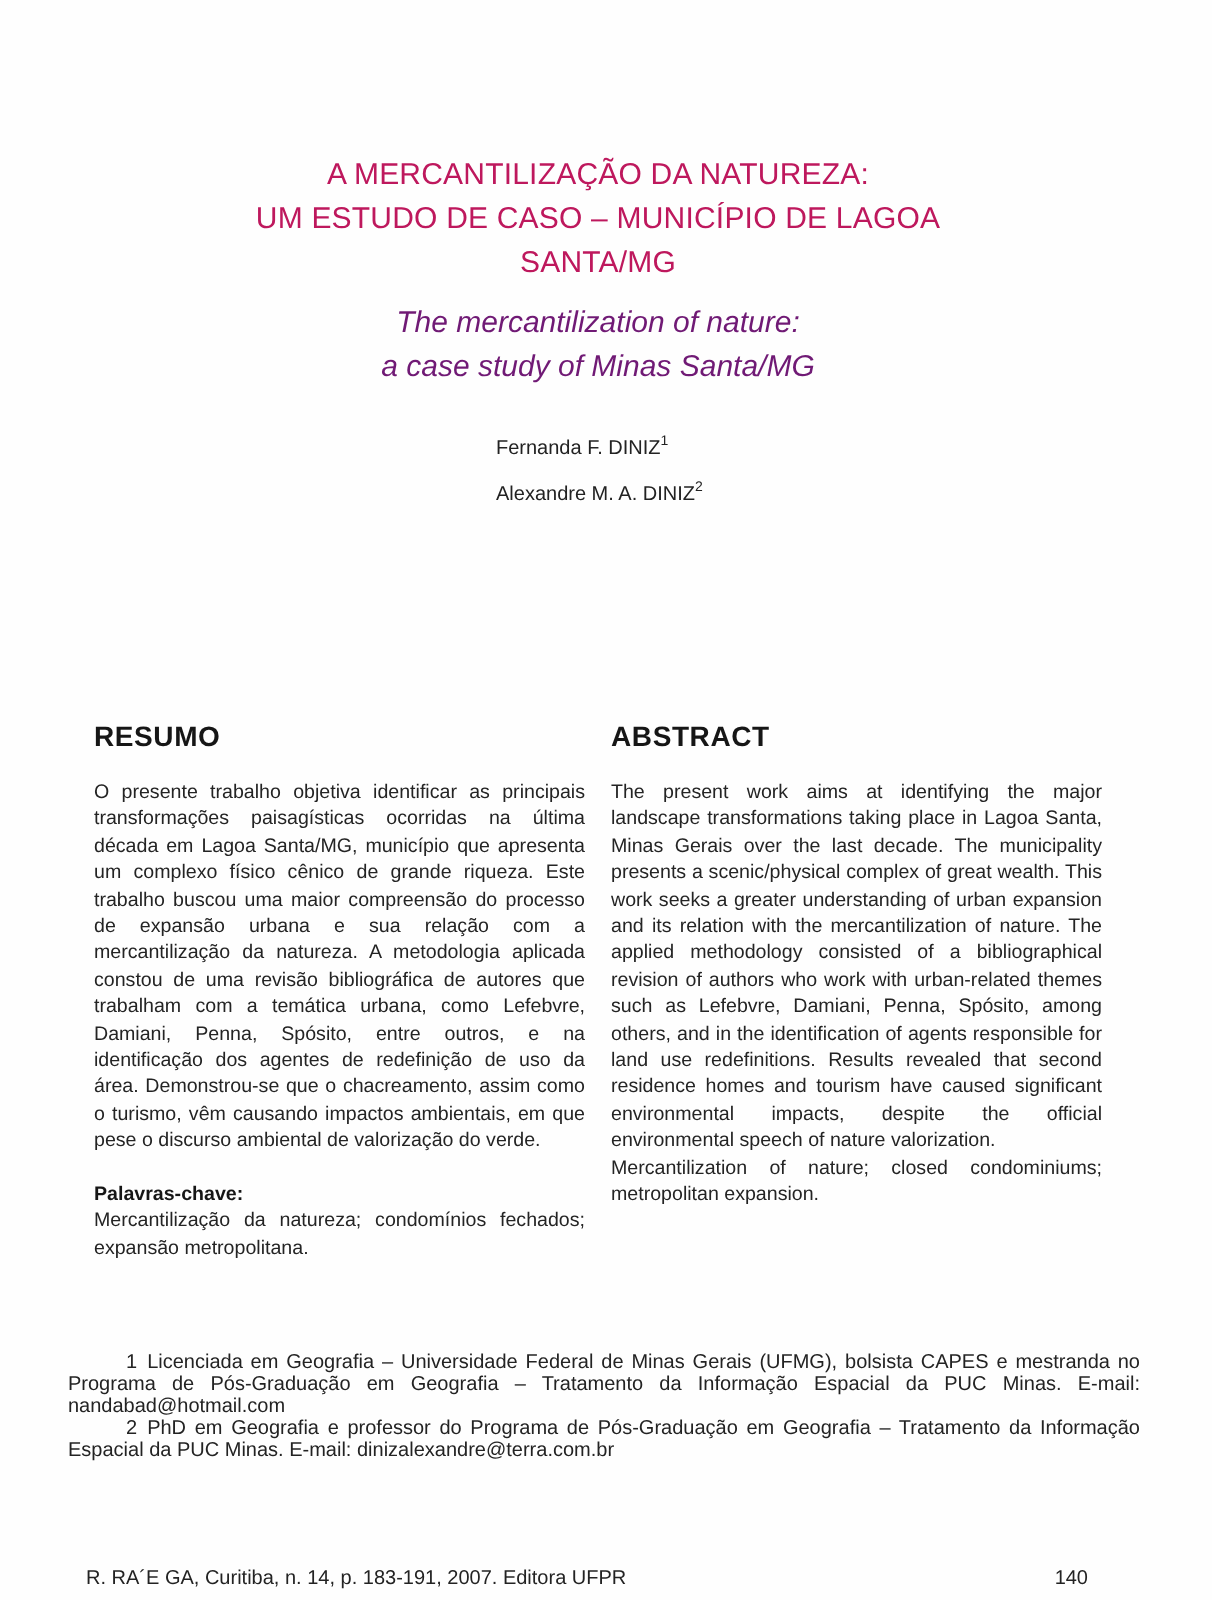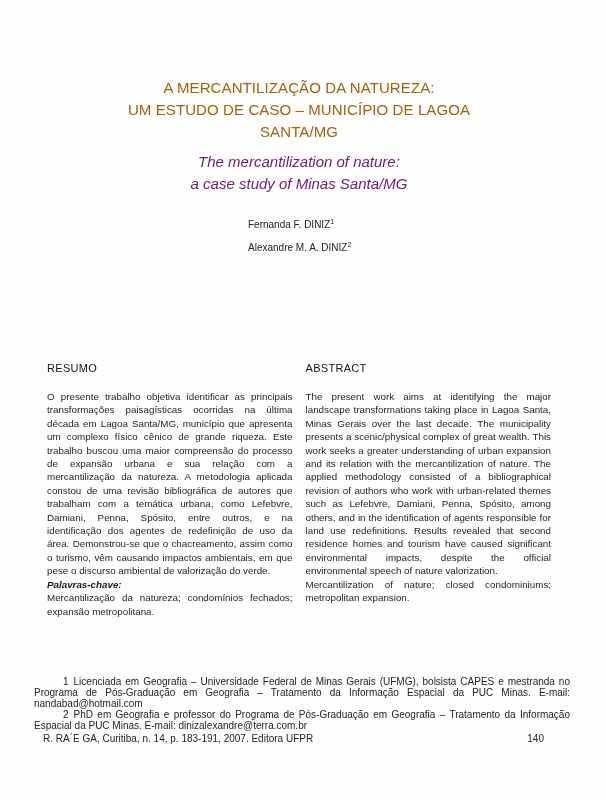--- a/index.html
+++ b/index.html
@@ -20,21 +20,21 @@
     padding-top: 77px;
   }
   .content {
     padding-left: 47px;
     padding-right: 55px;
   }
   .title {
     text-align: center;
     font-size: 15px;
     line-height: 22px;
-    color: #a16207;
+    color: #be185d;
     letter-spacing: 0.1px;
   }
   .subtitle {
     margin-top: 8px;
     text-align: center;
     font-style: italic;
     font-size: 15px;
     line-height: 22px;
     color: #701a75;
   }
@@ -53,39 +53,39 @@
   .columns {
     display: flex;
     gap: 13px;
     margin-top: 103px;
   }
   .col {
     flex: 1 1 0;
     min-width: 0;
   }
   .col-heading {
-    font-weight: normal;
-    font-size: 11px;
+    font-weight: bold;
+    font-size: 14px;
     line-height: 13px;
     letter-spacing: 0.3px;
     color: #161616;
   }
   .col-body {
     margin-top: 15px;
     font-size: 9.8px;
     line-height: 13.4px;
     text-align: justify;
     color: #242424;
   }
   .kw-heading {
+    margin-top: 13px;
     font-weight: bold;
     font-size: 9.8px;
     line-height: 13.4px;
     color: #161616;
-    font-style: italic;
   }
   .kw-text {
     font-size: 9.8px;
     line-height: 13.4px;
     text-align: justify;
     color: #242424;
   }
   .footnotes {
     position: absolute;
     top: 676px;
@@ -98,21 +98,21 @@
   }
   .footnote {
     margin: 0;
     text-indent: 29px;
   }
   .fn-num {
     margin-right: 5px;
   }
   .footer {
     position: absolute;
-    top: 733px;
+    top: 784px;
     left: 43px;
     width: 501px;
     display: flex;
     justify-content: space-between;
     font-size: 10px;
     line-height: 12px;
     color: #232323;
   }
 </style>
 </head>

